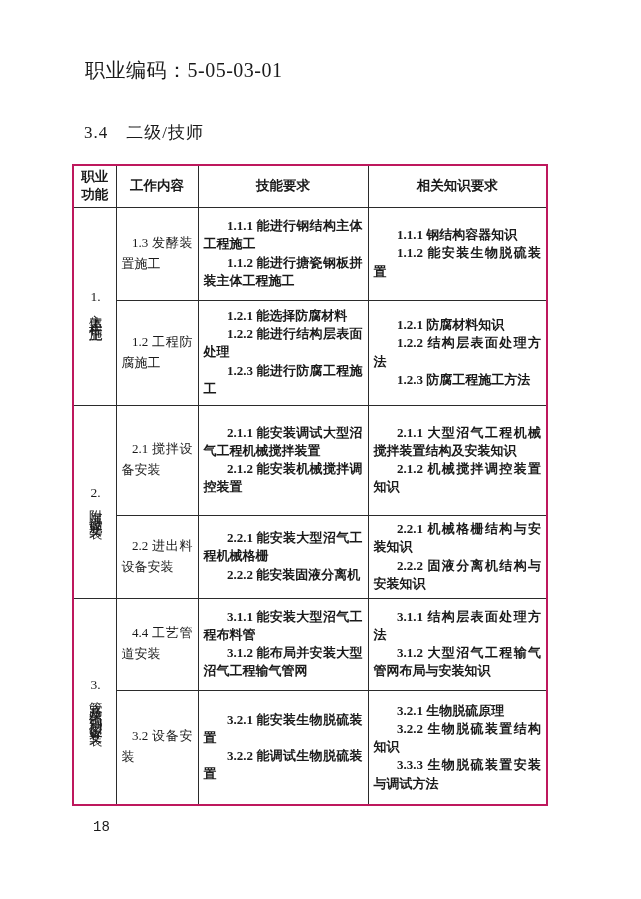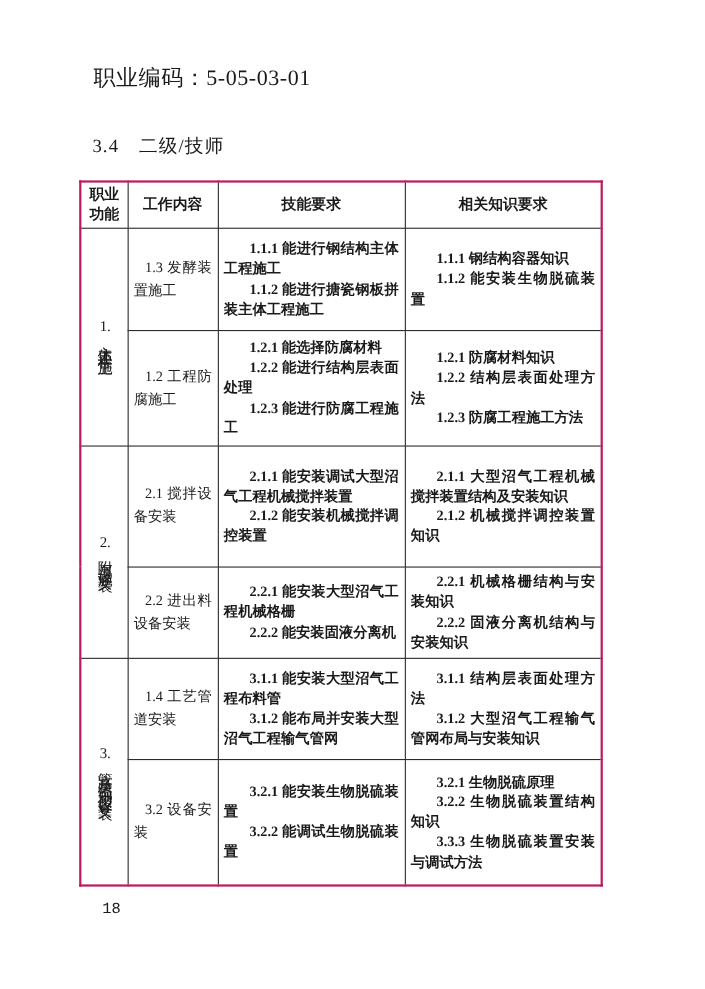--- a/index.html
+++ b/index.html
@@ -153,21 +153,21 @@
         <p>2.2.1 机械格栅结构与安装知识</p>
         <p>2.2.2 固液分离机结构与安装知识</p>
       </td>
     </tr>
 
     <tr class="r-5">
       <td class="func-cell" rowspan="2">
         <div class="vtext"><span class="vnum">3.</span><span>管路及沼气利用设备安装</span></div>
       </td>
       <td class="work-cell">
-        <p>1.4 工艺管道安装</p>
+        <p>4.4 工艺管道安装</p>
       </td>
       <td class="skill-cell">
         <p>3.1.1 能安装大型沼气工程布料管</p>
         <p>3.1.2 能布局并安装大型沼气工程输气管网</p>
       </td>
       <td class="knw-cell">
         <p>3.1.1 结构层表面处理方法</p>
         <p>3.1.2 大型沼气工程输气管网布局与安装知识</p>
       </td>
     </tr>

